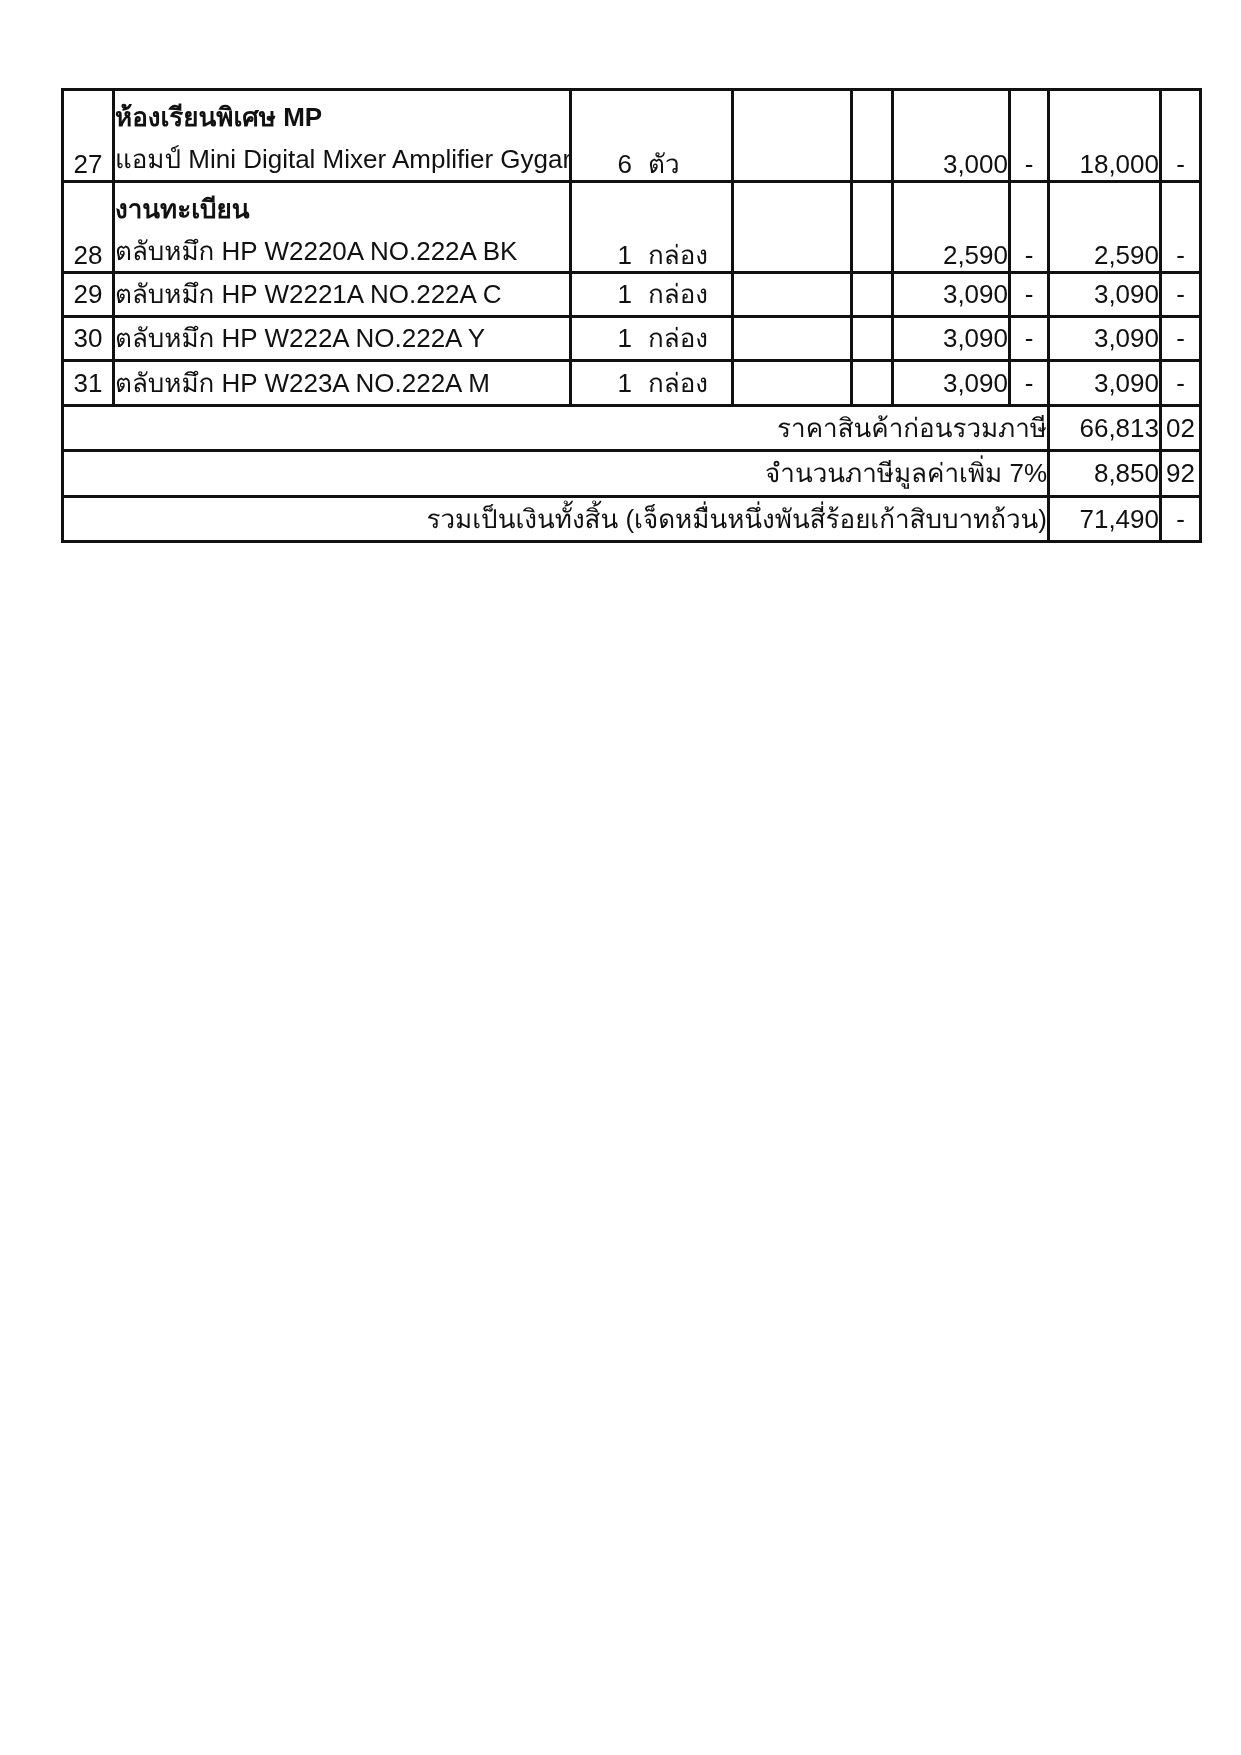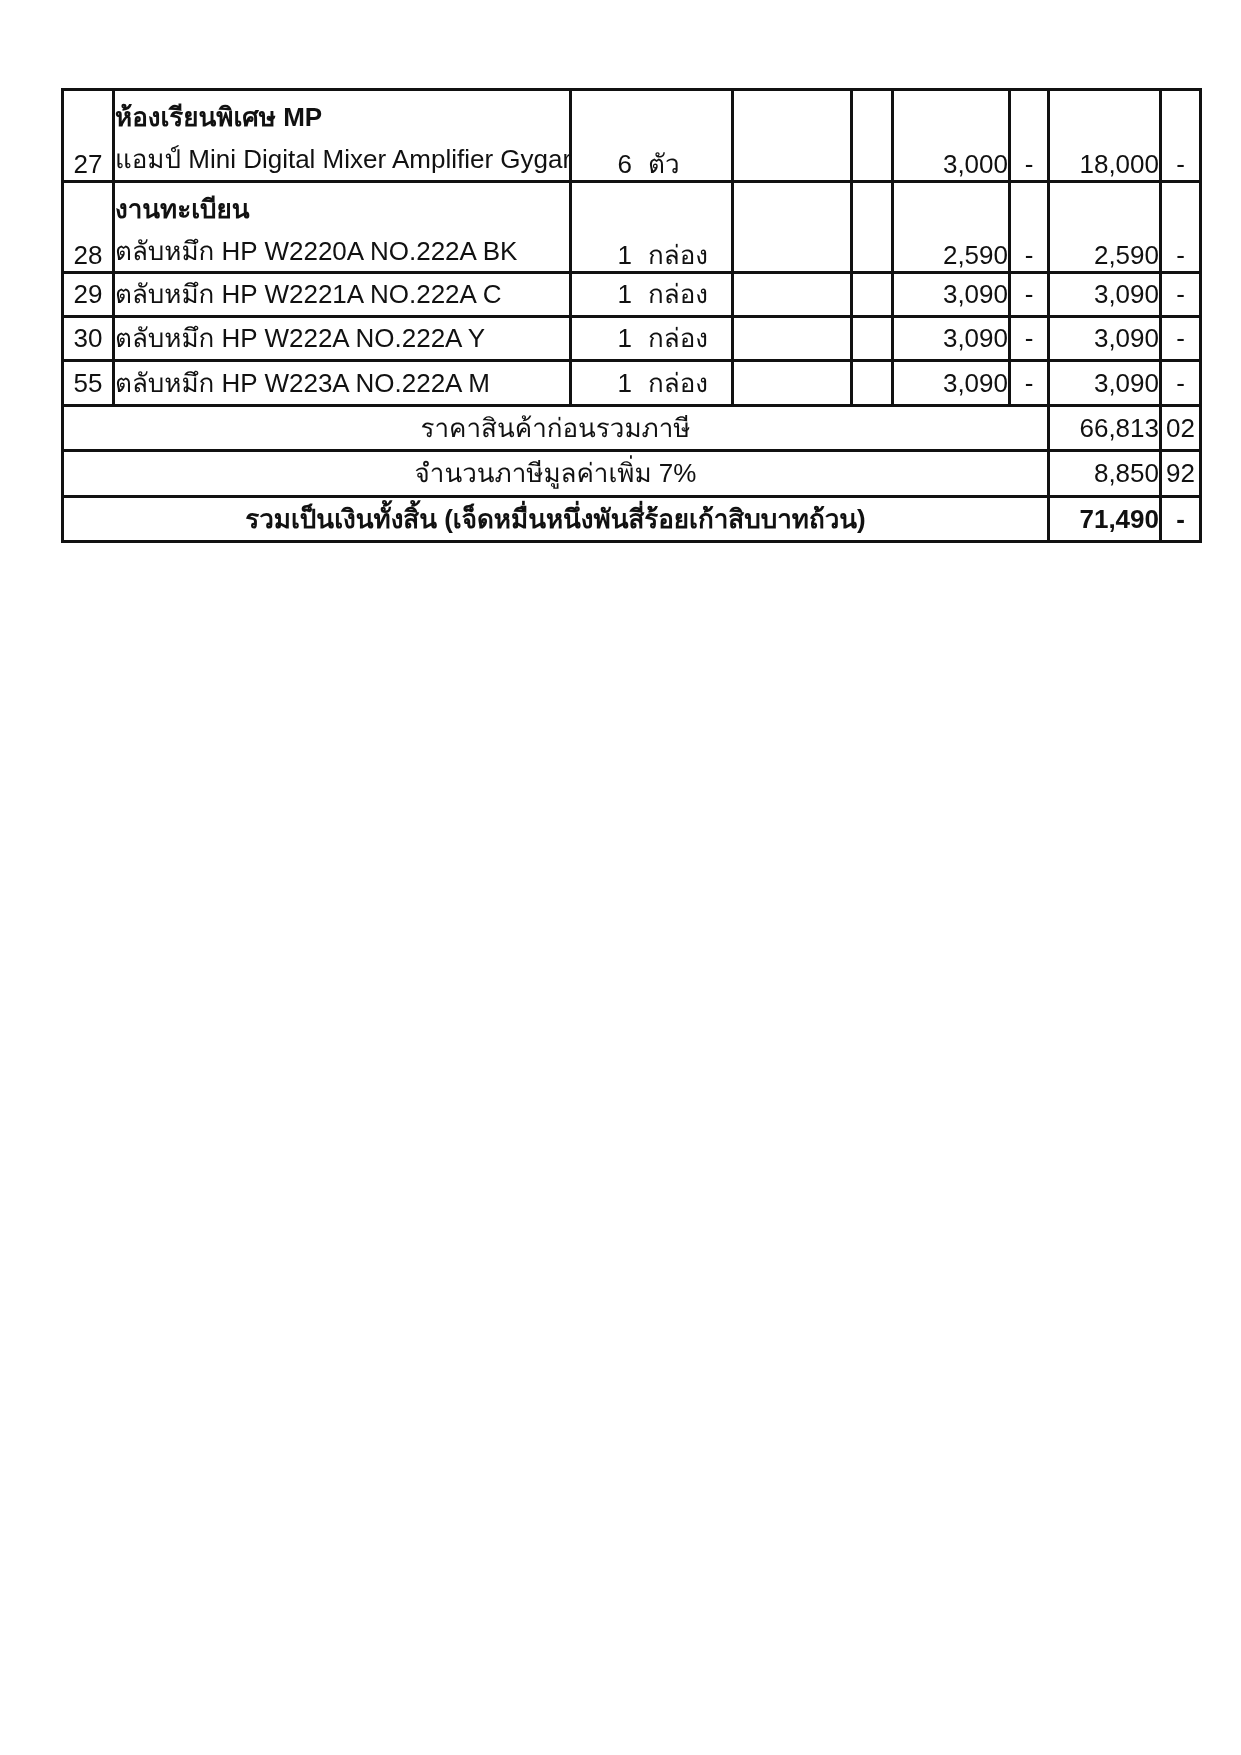--- a/index.html
+++ b/index.html
@@ -25,22 +25,22 @@
   
   tr.group td{vertical-align:bottom;}
   tr.group td.c-desc{vertical-align:top;padding-top:4px;padding-bottom:0;}
   .grp-hdr{font-weight:700;line-height:44px;}
   .grp-item{line-height:40px;}
   
   .qty{display:flex;align-items:baseline;}
   .qty-num{flex:0 0 60px;text-align:right;}
   .qty-unit{margin-left:16px;text-align:right;}
   
-  td.c-sumlabel{text-align:center;margin-top:12px;}
-  tr.sum-bold td{font-weight:700;}
+  td.c-sumlabel{text-align:right;margin-top:12px;}
+  tr.sum-bold td{font-weight:400;}
 </style>
 </head>
 <body>
 
 <div class="page">
   <table class="quote">
     <colgroup>
       <col style="width:51px">
       <col style="width:457px">
       <col style="width:162px">
@@ -121,21 +121,21 @@
         </td>
         <td class="c-empty"></td>
         <td class="c-empty"></td>
         <td class="c-amt">3,090</td>
         <td class="c-st">-</td>
         <td class="c-amt">3,090</td>
         <td class="c-st">-</td>
       </tr>
 
       <tr style="height:45px">
-        <td class="c-no">55</td>
+        <td class="c-no">31</td>
         <td class="c-desc">ตลับหมึก HP W223A NO.222A M</td>
         <td>
           <div class="qty">
             <span class="qty-num">1</span>
             <span class="qty-unit">กล่อง</span>
           </div>
         </td>
         <td class="c-empty"></td>
         <td class="c-empty"></td>
         <td class="c-amt">3,090</td>

